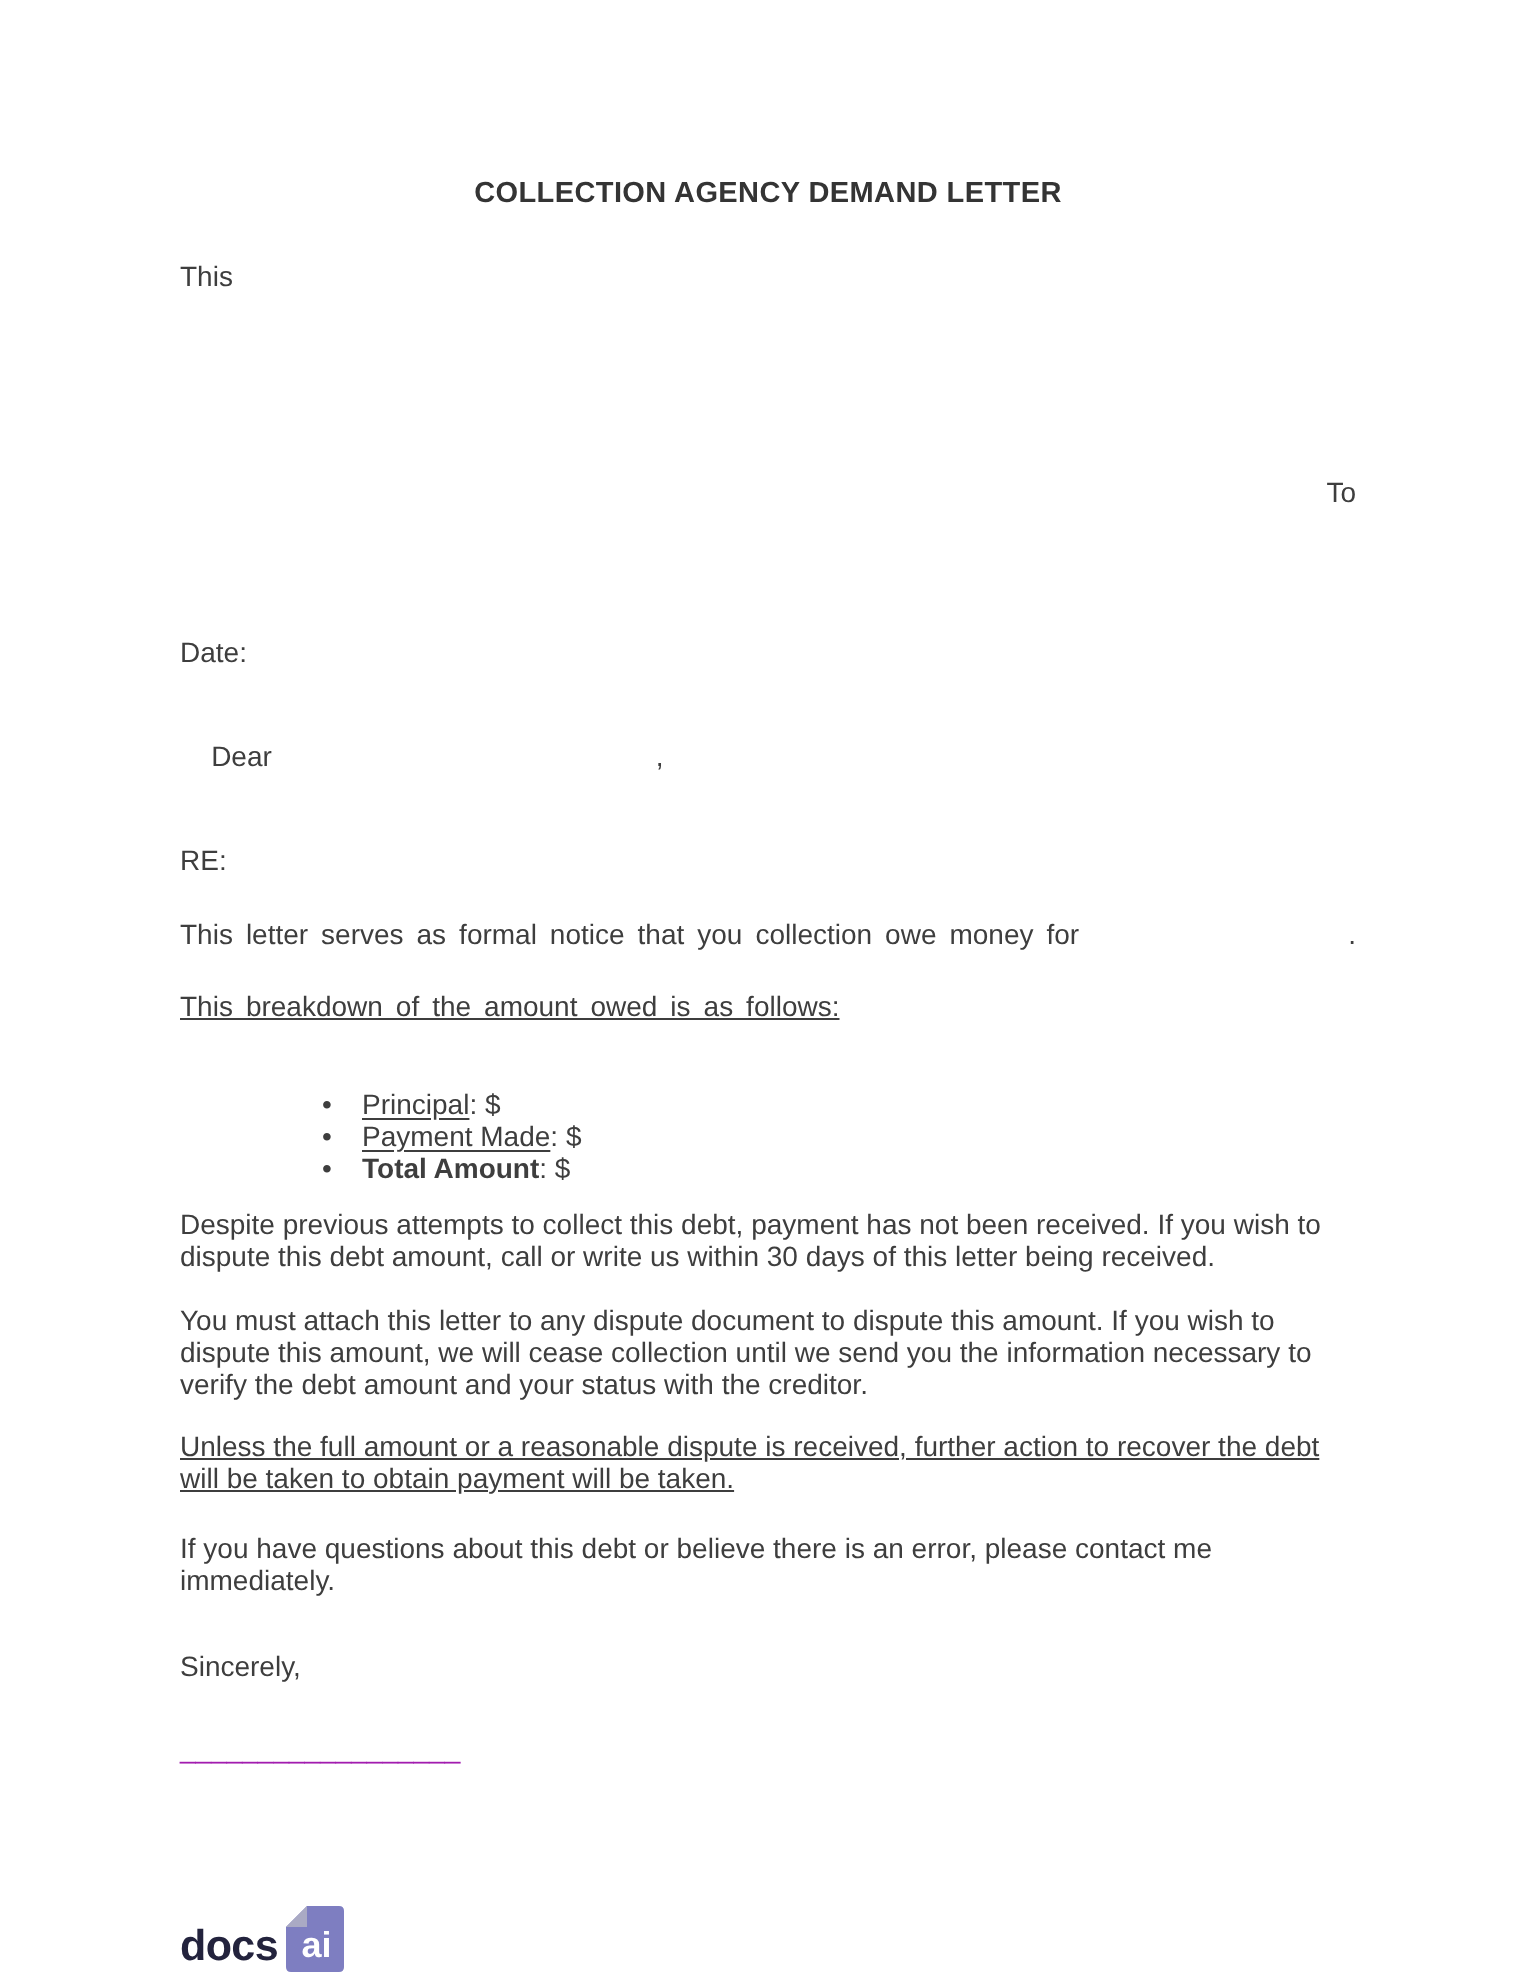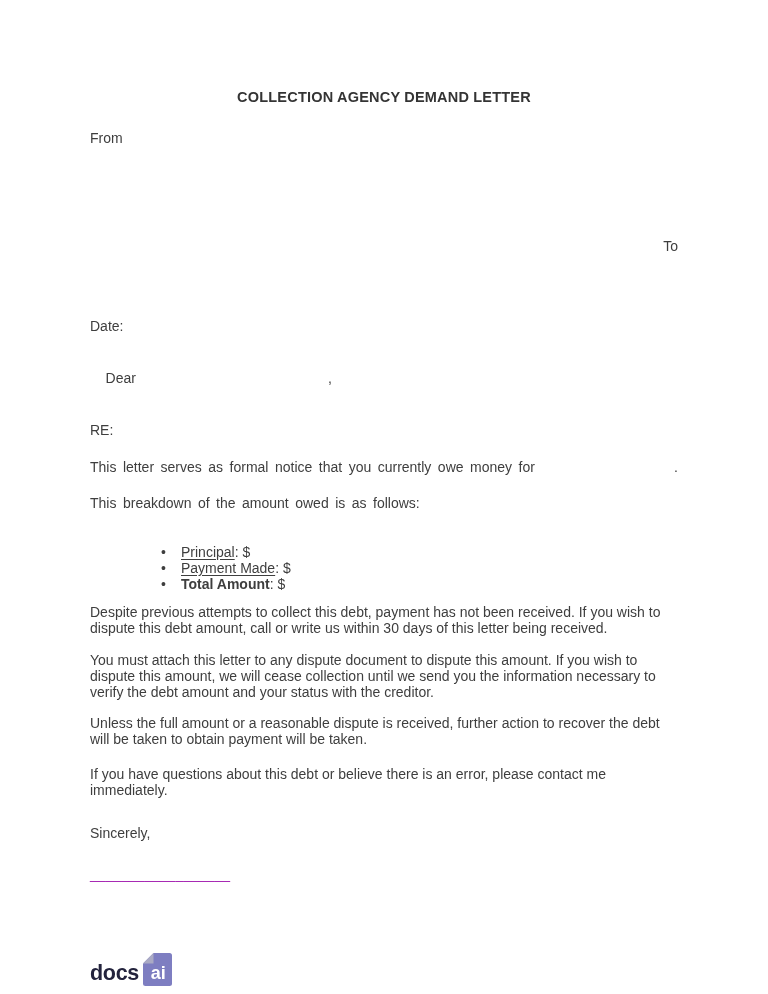--- a/index.html
+++ b/index.html
@@ -22,36 +22,36 @@
   .from{margin-top:25px;}
   .to{margin-top:92px;text-align:right;}
   .date{margin-top:64px;}
   .re{margin-top:20px;}
   .dear{margin-top:20px;}
   .dear .blank-spacer{display:inline-block;width:192px;}
   .p{margin:0;max-width:588px;}
   .p-owe{margin-top:21px;display:flex;align-items:baseline;max-width:588px;}
   .p-owe .jtext{word-spacing:2.6px;white-space:nowrap;}
   .p-owe .fill{flex:1 1 auto;}
-  .p-breakdown{margin-top:20px;word-spacing:2.6px;}
+  .p-breakdown{margin-top:20px;word-spacing:2.6px;text-decoration:underline;}
   .bullets{
     list-style:none;
     margin:33px 0 0 0;padding:0 0 0 71px;
   }
   .bullets li{position:relative;padding-left:20px;}
   .bullets li::before{
     content:"\2022";
     position:absolute;left:0;top:0;
     font-size:14px;color:#3e3e3e;
   }
   .term-underline{text-decoration:underline;text-underline-offset:2px;}
   .term-bold{font-weight:bold;}
   .p-despite{margin-top:12px;}
   .p-attach{margin-top:16px;}
-  .p-unless{margin-top:15px;}
+  .p-unless{margin-top:15px;text-decoration:underline;}
   .p-questions{margin-top:19px;}
   .closing{margin-top:27px;}
   .signature-line{margin-top:25px;letter-spacing:0;color:#a21caf;}
   .logo{
     margin-top:71px;
     display:flex;align-items:flex-end;gap:4px;
   }
   .logo-text{
     font-weight:bold;font-size:21.5px;line-height:1;
     color:#23233d;letter-spacing:-0.3px;
@@ -59,34 +59,34 @@
   }
   .logo-badge{display:block;}
 </style>
 </head>
 <body>
 
 <div class="page">
 
   <h1 class="title">COLLECTION AGENCY DEMAND LETTER</h1>
 
-  <div class="label from">From</div>
+  <div class="label from">This</div>
 
   <div class="label to">To</div>
 
   <div class="label date">Date:</div>
 
   <div class="label dear">
     <span>Dear</span><span class="blank-spacer"></span><span>,</span>
   </div>
 
   <div class="label re">RE:</div>
 
   <p class="p-owe">
-    <span class="jtext">This letter serves as formal notice that you currently owe money for</span>
+    <span class="jtext">This letter serves as formal notice that you collection owe money for</span>
     <span class="fill"></span>
     <span>.</span>
   </p>
 
   <p class="p p-breakdown">This breakdown of the amount owed is as follows:</p>
 
   <ul class="bullets">
     <li>
       <span class="term-underline">Principal</span><span>: $</span>
     </li>

